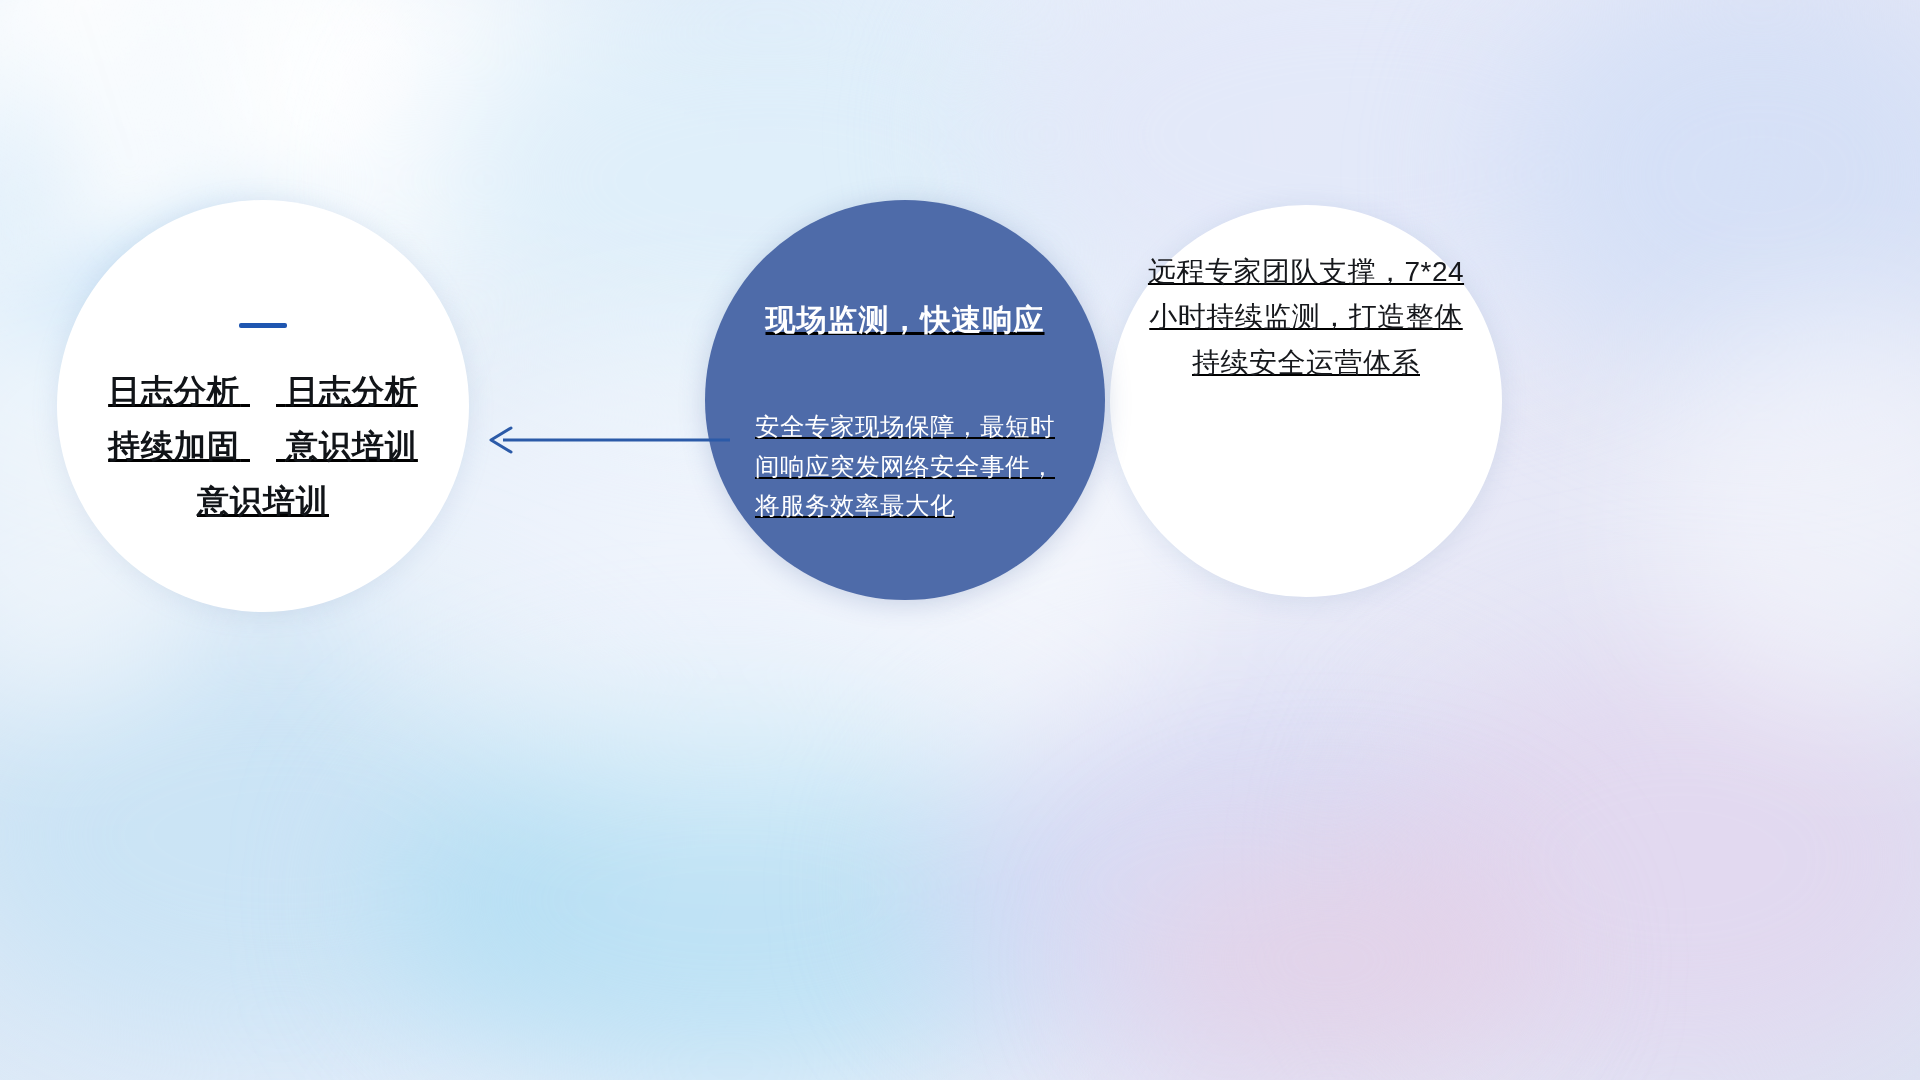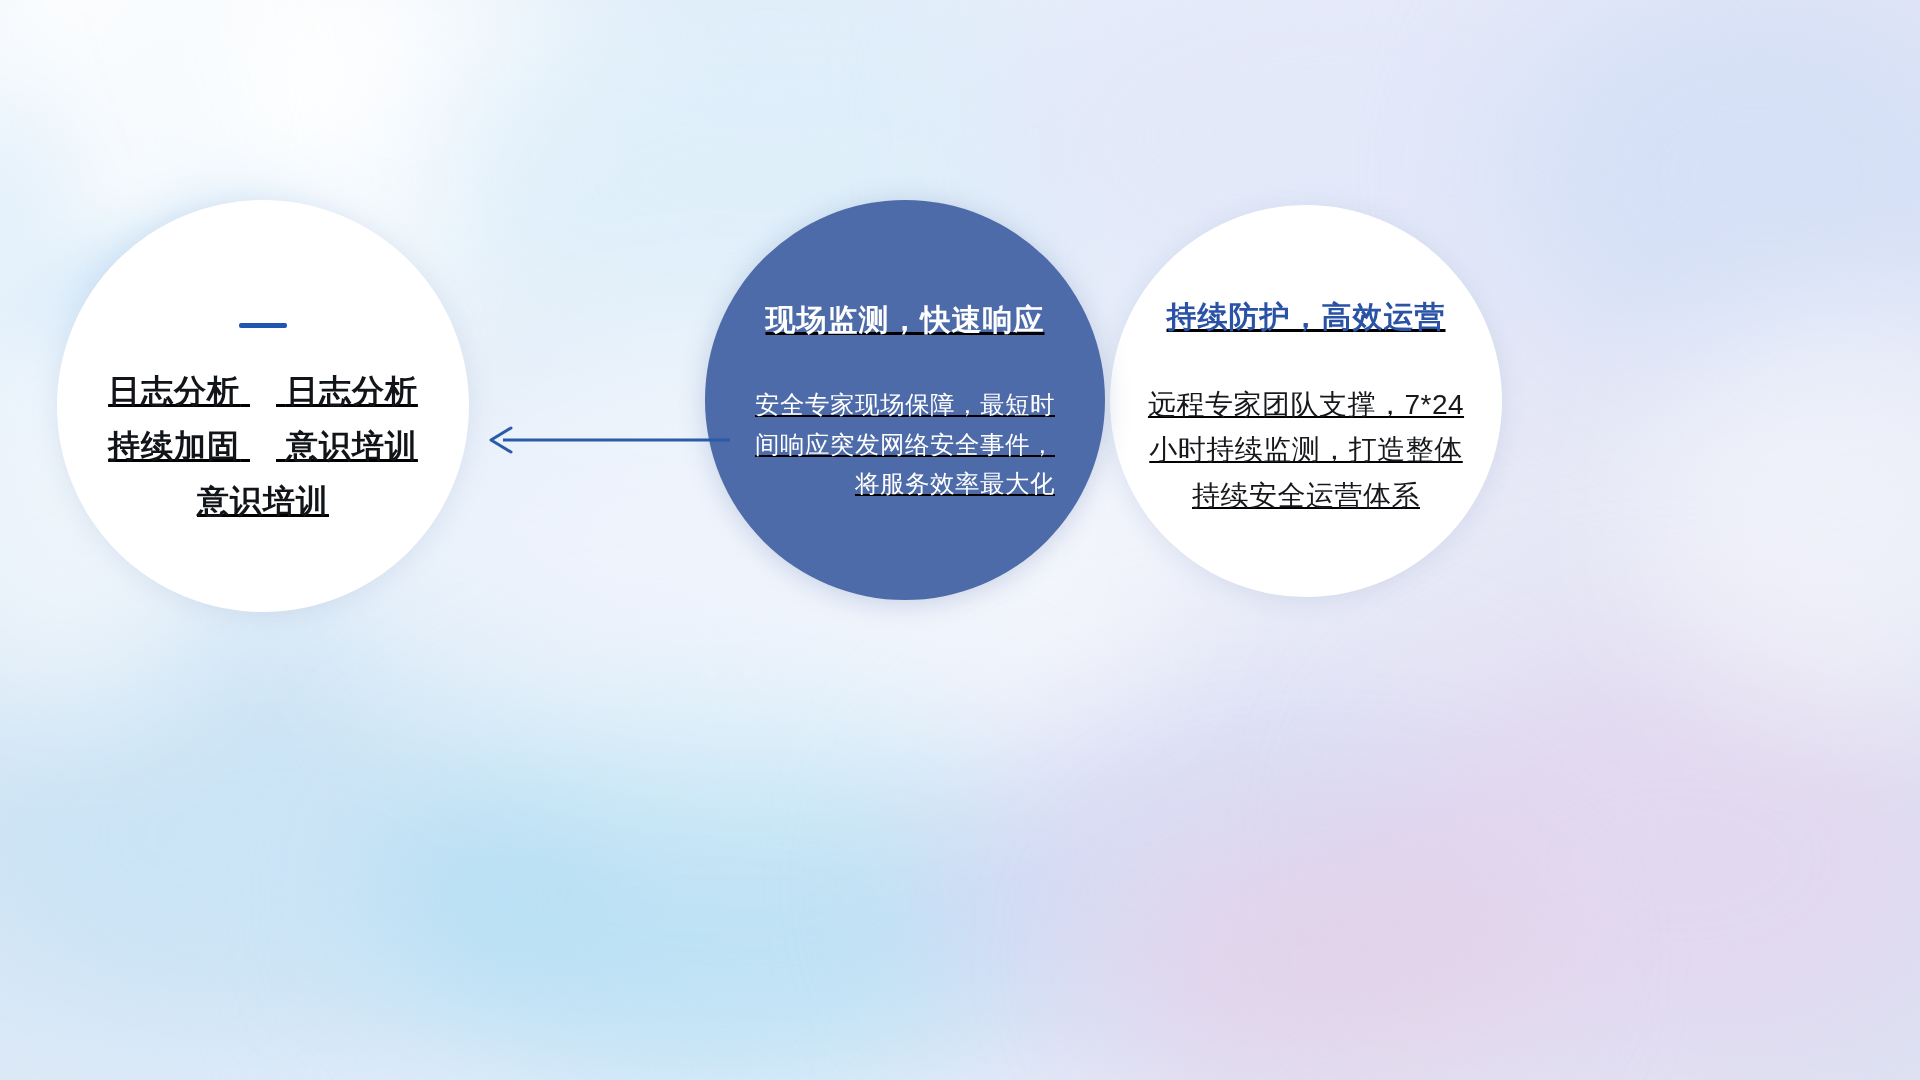--- a/index.html
+++ b/index.html
@@ -60,22 +60,22 @@
   #circle-middle{
     left:705px;top:200px;width:400px;height:400px;
     background:#4e6ba9;justify-content:flex-start;z-index:3;
     box-shadow:0 3px 26px rgba(70,100,160,.25);
   }
   #circle-middle .c-title{
     margin-top:100px;color:#ffffff;font-weight:bold;font-size:30px;
     letter-spacing:1px;white-space:nowrap;
   }
   #circle-middle .c-body{
-    margin-top:44px;color:#ffffff;font-size:24.5px;line-height:1.62;
-    text-align:right;width:300px;letter-spacing:.5px;
+    margin-top:66px;color:#ffffff;font-size:24.5px;line-height:1.62;
+    text-align:left;width:300px;letter-spacing:.5px;
   }
 
   
   #circle-right{
     left:1110px;top:205px;width:392px;height:392px;
     background:#ffffff;justify-content:flex-start;z-index:2;
     box-shadow:0 3px 26px rgba(120,150,190,.20);
   }
   #circle-right .c-title{
     margin-top:92px;color:#2a52a5;font-weight:bold;font-size:30px;
@@ -131,20 +131,19 @@
 </div>
 
 <div id="flow-arrow">
   <svg width="245" height="50" viewBox="0 0 245 50" xmlns="http://www.w3.org/2000/svg">
     <line x1="18" y1="25" x2="245" y2="25" stroke="#2b5aa8" stroke-width="3"></line>
     <polyline points="26,13 6,25 26,37" fill="none" stroke="#2b5aa8" stroke-width="3" stroke-linecap="round" stroke-linejoin="round"></polyline>
   </svg>
 </div>
 
 <div class="circle" id="circle-right">
-  <div class="c-title">持续防护，高效运营</div>
   <div class="c-body">远程专家团队支撑，7*24小时持续监测，打造整体持续安全运营体系</div>
 </div>
 
 <div class="circle" id="circle-middle">
   <div class="c-title">现场监测，快速响应</div>
   <div class="c-body">安全专家现场保障，最短时间响应突发网络安全事件，将服务效率最大化</div>
 </div>
 
 </body></html>

